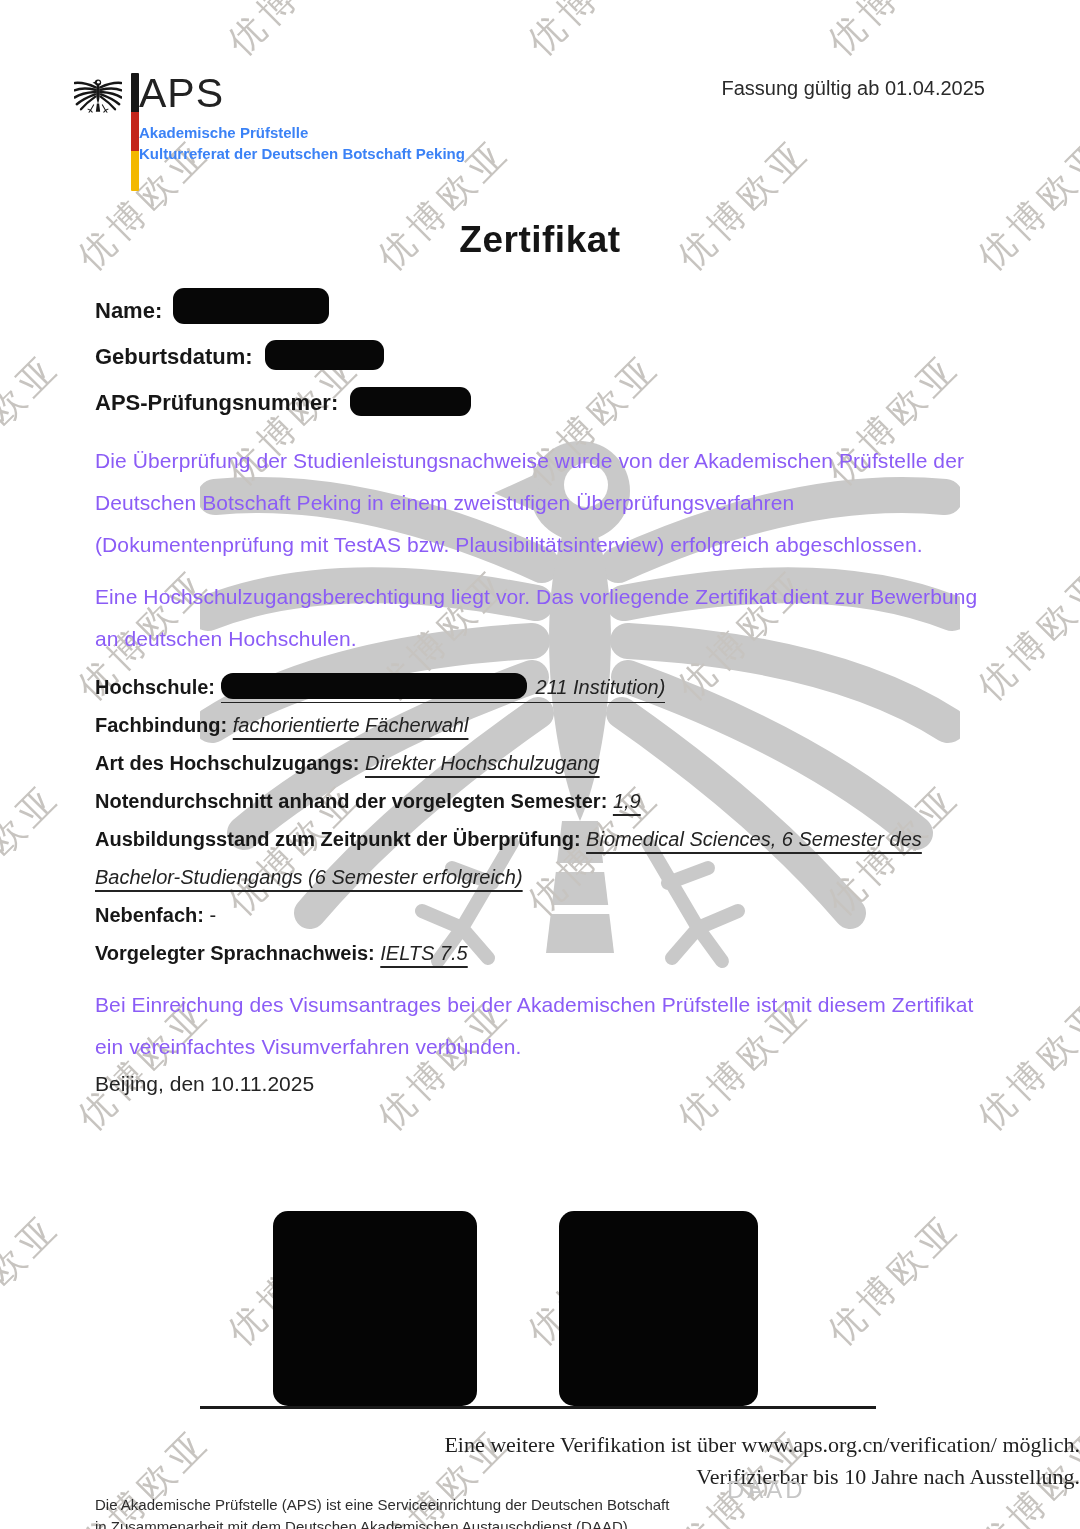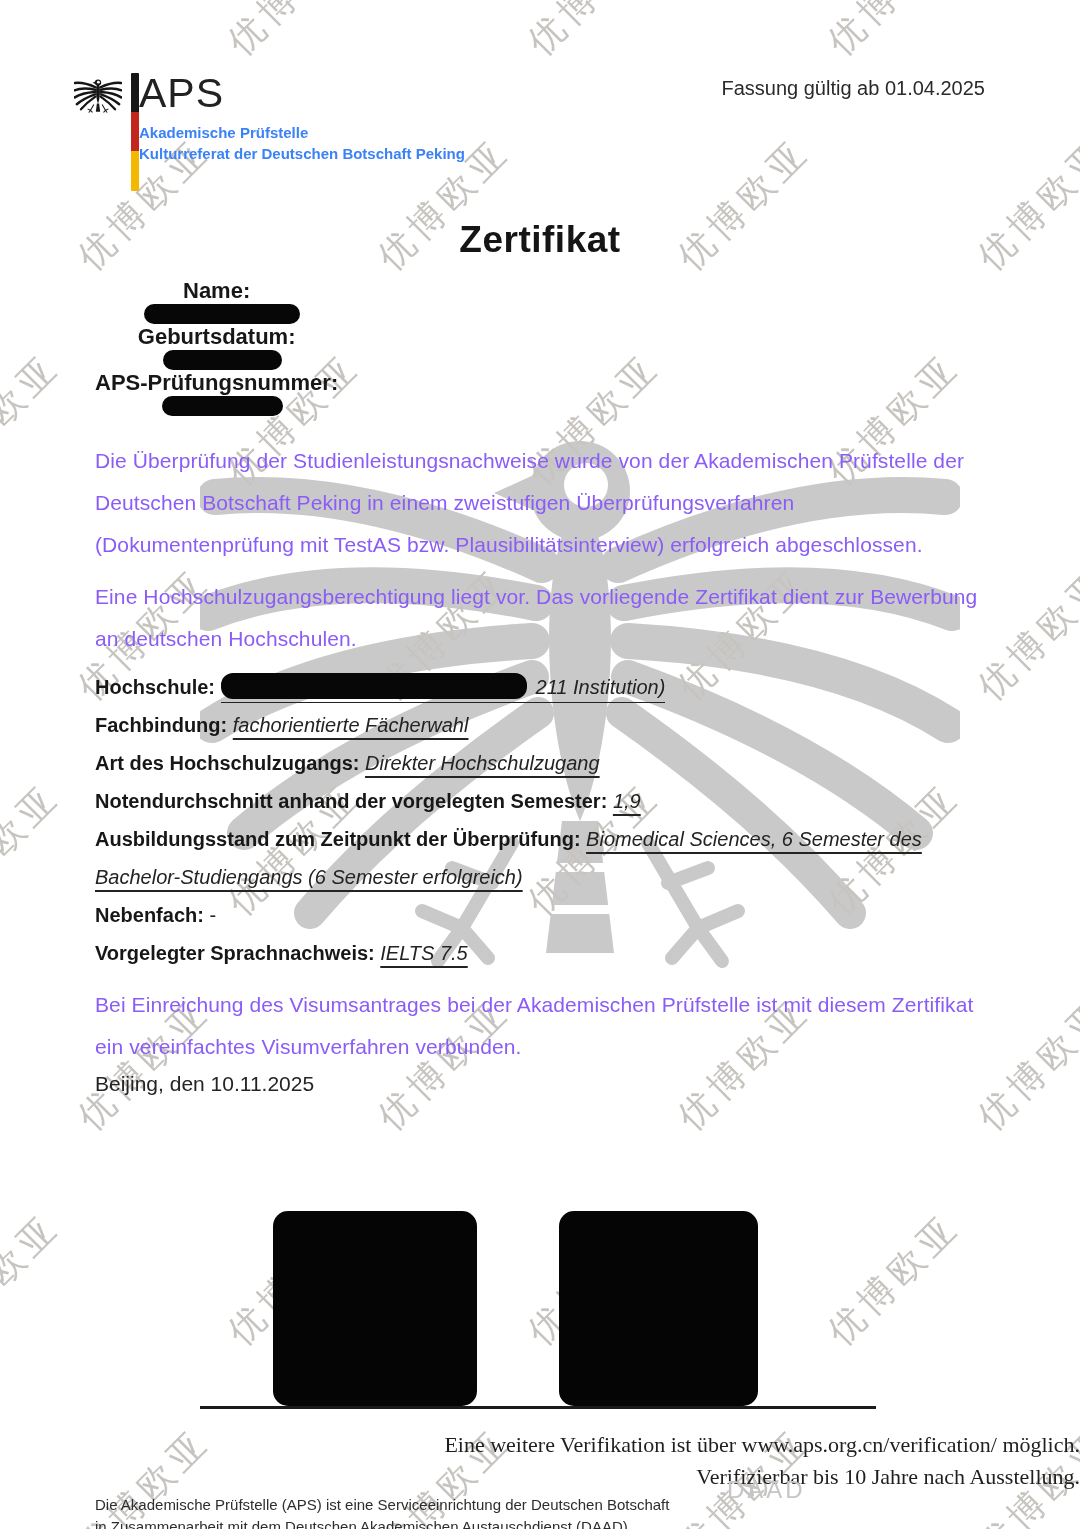--- a/index.html
+++ b/index.html
@@ -27,21 +27,21 @@
     background:linear-gradient(to bottom,#161616 0 33%,#c3261c 33% 66%,#f3b800 66% 100%);
   }
   .logo-text{}
   .logo-acronym{font-size:41px;line-height:40px;font-weight:500;letter-spacing:1px;color:#222;}
   .logo-sub{margin-top:9px;font-size:15px;line-height:21px;color:#3b82f6;font-weight:bold;}
   .version-note{right:95px;top:77px;font-size:20px;color:#2a2a2a;}
   
   .doc-title{left:0;top:219px;width:100%;text-align:center;font-size:37px;font-weight:bold;letter-spacing:.5px;color:#151515;}
   
   .identity{left:95px;top:278px;}
-  .id-row{height:46px;display:flex;align-items:center;flex-direction:column;}
+  .id-row{height:46px;display:flex;align-items:flex-end;}
   .id-label{font-size:22px;font-weight:bold;color:#171717;}
   .redact{background:#070707;display:inline-block;border-radius:11px;}
   .redact.name{width:156px;height:36px;margin-left:11px;}
   .redact.geb{width:119px;height:30px;margin-left:12px;}
   .redact.aps{width:121px;height:29px;margin-left:12px;}
   
   .para{left:95px;width:892px;font-size:21px;line-height:42px;color:#8b5cf6;letter-spacing:.1px;}
   .para1{top:440px;}
   .para2{top:576px;}
   .para3{top:984px;}

